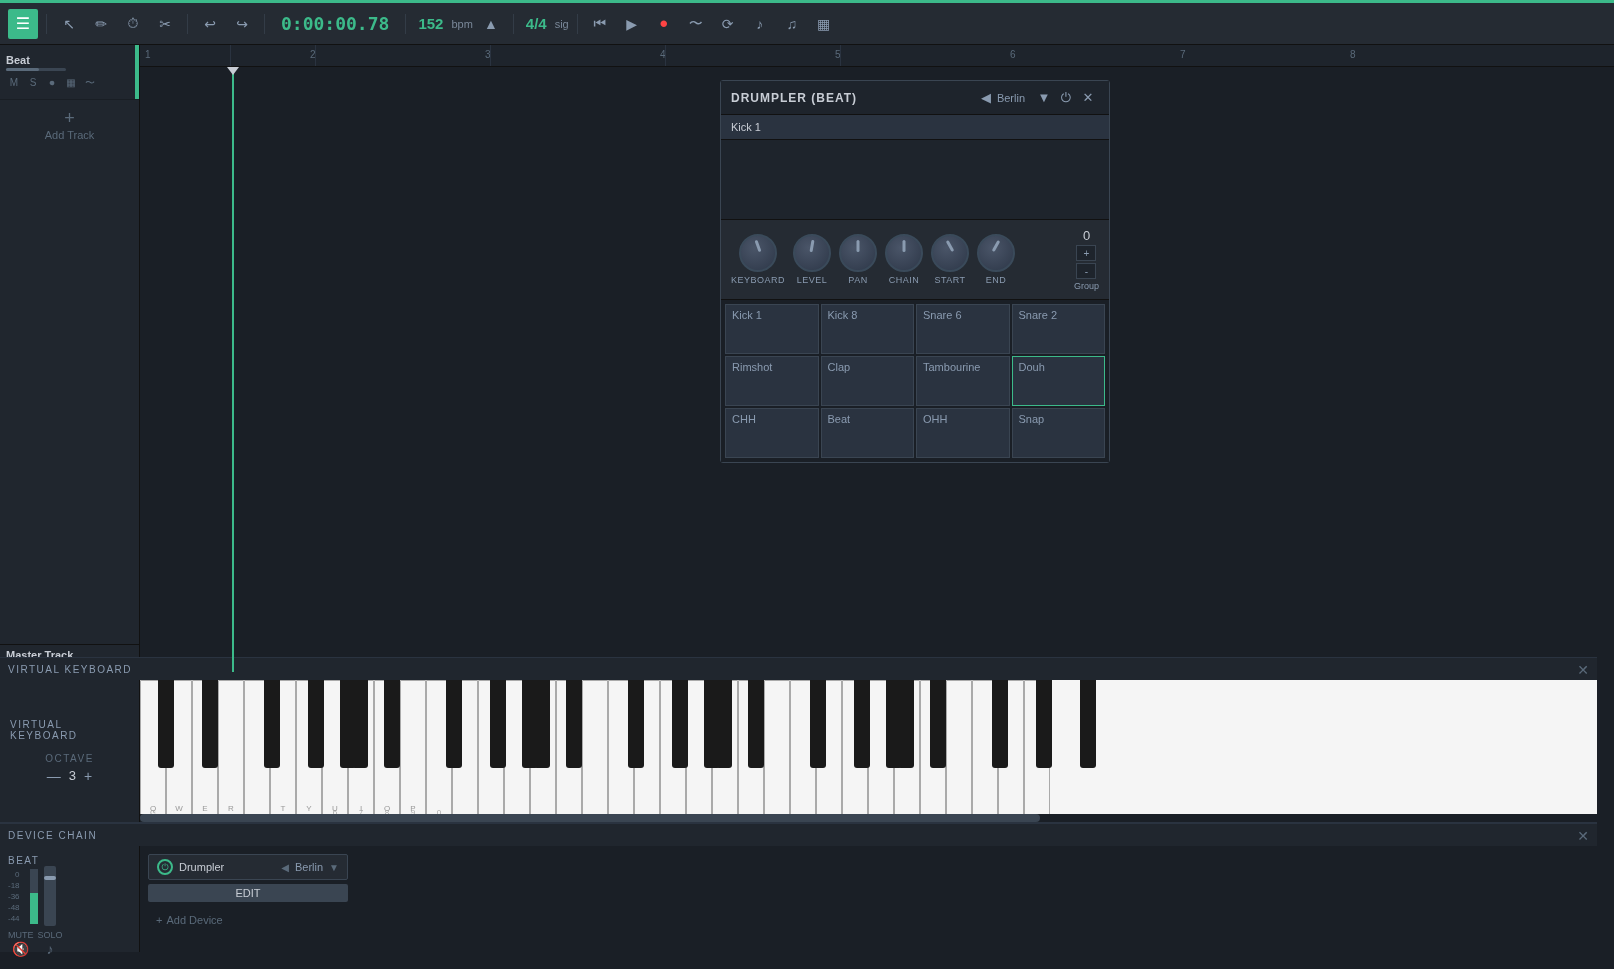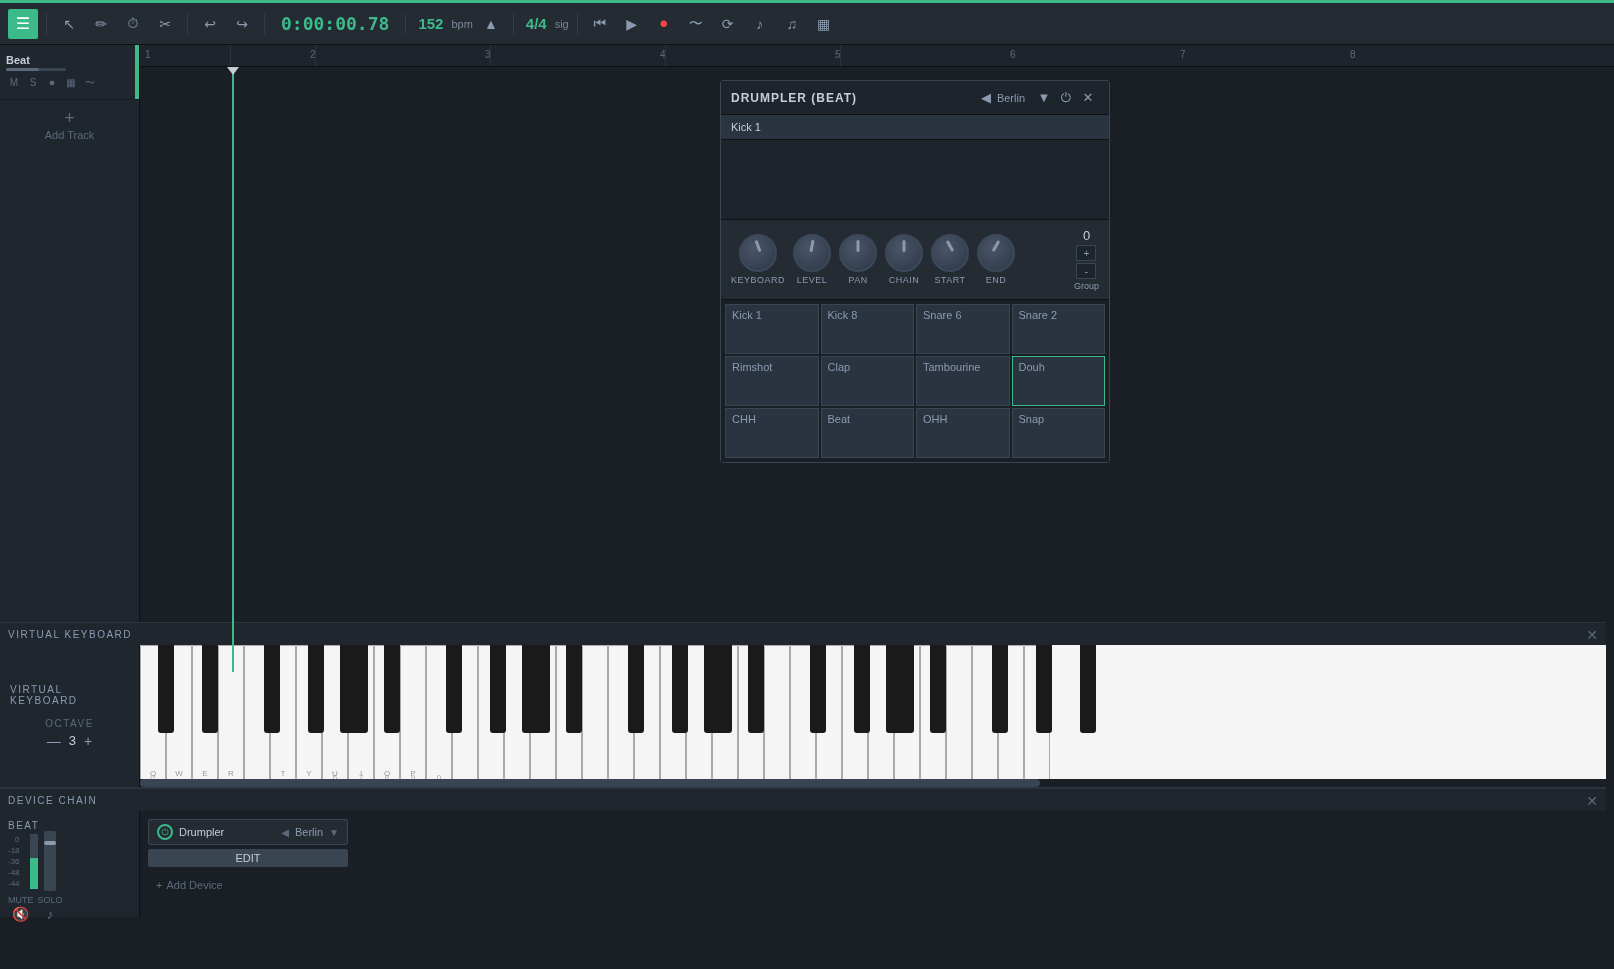--- a/index.html
+++ b/index.html
@@ -362,22 +362,22 @@
     }
     .drum-pad.active {
       border-color: #3cba8a;
     }
 
     
     .bottom-area {
       position: absolute;
       bottom: 0;
       left: 0;
-      right: 8px;
-      height: 347px;
+      right: 17px;
+      height: 312px;
       display: flex;
       flex-direction: column;
     }
     .virtual-keyboard-section {
       height: 165px;
       background: #1a1f26;
       border-top: 1px solid #2a3340;
       display: flex;
     }
     .keyboard-label-panel {

